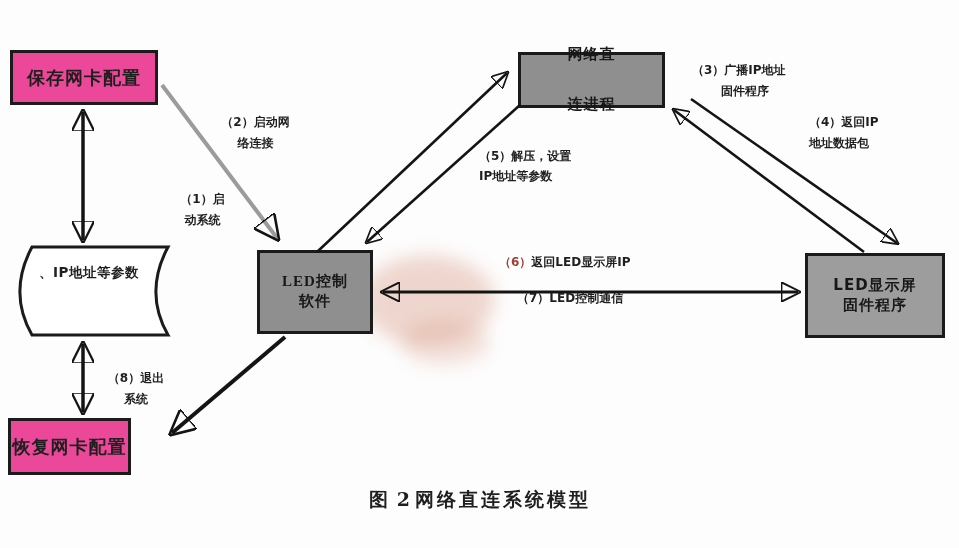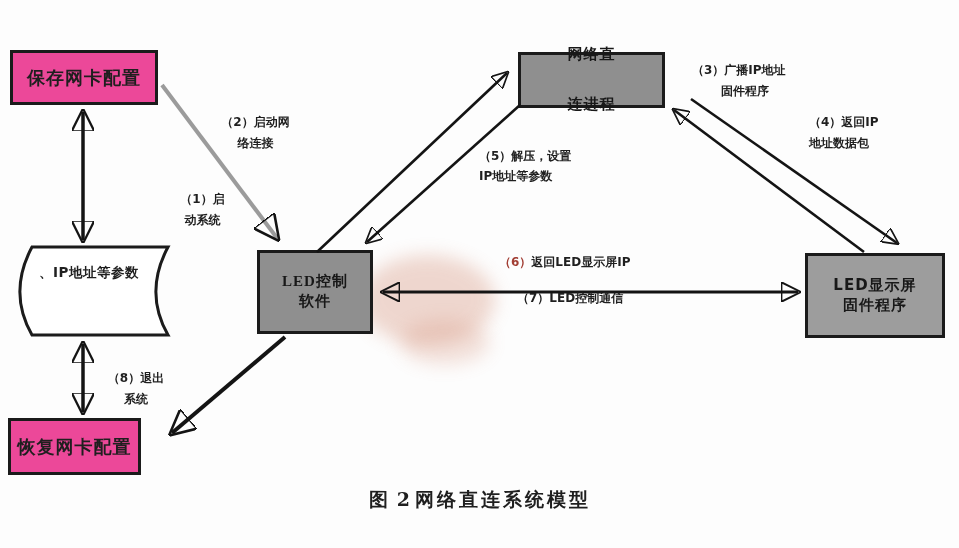--- a/index.html
+++ b/index.html
@@ -48,21 +48,21 @@
 
 <div class="stage">
 
   <div class="watermark" style="left:360px;top:255px;width:135px;height:90px;opacity:0.30;"></div>
   <div class="watermark" style="left:400px;top:320px;width:90px;height:45px;opacity:0.22;"></div>
 
   <div class="box white" style="left:10px;top:50px;width:148px;height:55px;">
     <span>保存网卡配置</span>
   </div>
 
-  <div class="box white" style="left:8px;top:418px;width:133px;height:57px;">
+  <div class="box white" style="left:8px;top:418px;width:123px;height:57px;">
     <span>恢复网卡配置</span>
   </div>
 
   <div class="shape-wrap" style="left:3px;top:242px;">
     <svg width="172" height="98" viewBox="0 0 172 98">
       <path d="M 29,5 L 165,5 C 149,35 149,65 165,93 L 29,93 C 13,65 13,35 29,5 Z" fill="#ffffff" stroke="#1b1b1b" stroke-width="3"></path>
     </svg>
   </div>
   <div class="shape-label" style="left:10px;top:262px;width:158px;">
     <span class="l" style="display:block;">、IP地址等参数</span>

